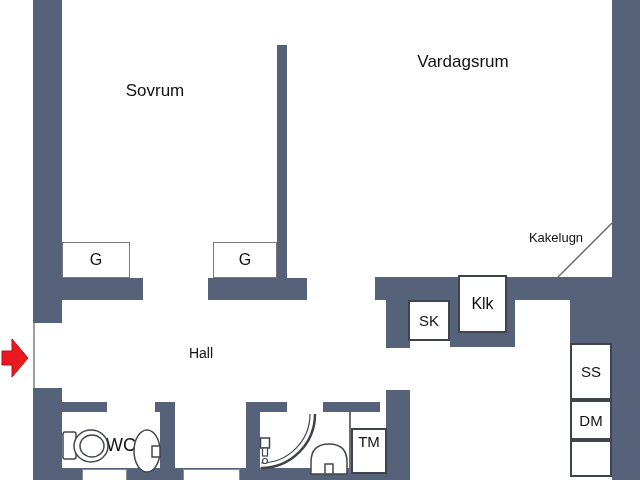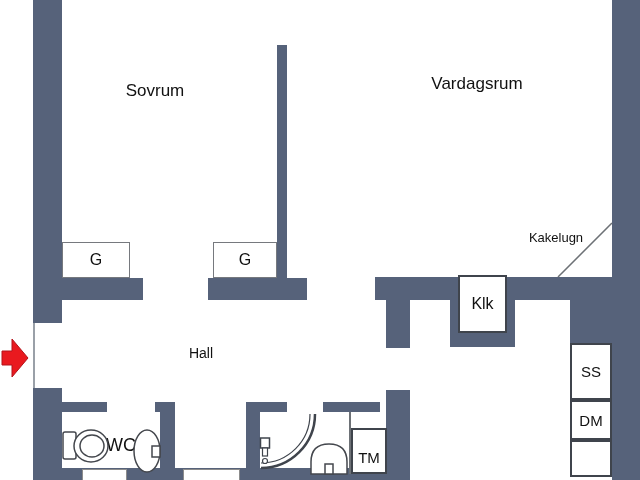--- a/index.html
+++ b/index.html
@@ -11,21 +11,21 @@
     position:relative;width:640px;height:480px;background:var(--bg);
     overflow:hidden;font-family:"Liberation Sans", sans-serif;color:var(--text);
   }
   .wall{position:absolute;background:var(--wall);}
   .box{
     position:absolute;background:var(--bg);border:2px solid var(--outline);
     box-sizing:border-box;display:flex;align-items:center;justify-content:center;
     font-size:15px;line-height:1;color:var(--text);
   }
   .box.thin{border-width:1px;border-color:#76797e;}
-  .box.toplabel{align-items:flex-start;padding-top:20px;text-align:right;}
+  .box.toplabel{align-items:flex-start;padding-top:4px;text-align:right;}
   .notch{
     position:absolute;background:var(--bg);border:1px solid var(--thin);
     border-bottom:none;box-sizing:border-box;
   }
   .lbl{
     position:absolute;transform:translate(-50%,-50%);white-space:nowrap;
     color:var(--text);line-height:1;
   }
   .room-lbl{font-size:17px;}
   .small-lbl{font-size:13px;}
@@ -65,36 +65,39 @@
 
   <div class="box thin" style="left:62px;top:242px;width:68px;height:36px;font-size:16px;">
     <span>G</span>
   </div>
   <div class="box thin" style="left:213px;top:242px;width:64px;height:36px;font-size:16px;">
     <span>G</span>
   </div>
   <div class="box" style="left:458px;top:275px;width:49px;height:58px;font-size:16px;">
     <span>Klk</span>
   </div>
+  <div class="box" style="left:408px;top:300px;width:42px;height:41px;">
+    <span>SK</span>
+  </div>
   <div class="box" style="left:570px;top:400px;width:42px;height:40px;">
     <span>DM</span>
   </div>
   <div class="box" style="left:570px;top:343px;width:42px;height:57px;">
     <span>SS</span>
   </div>
   <div class="box" style="left:570px;top:440px;width:42px;height:37px;"></div>
   <div class="box toplabel" style="left:351px;top:428px;width:36px;height:46px;">
     <span>TM</span>
   </div>
 
   <div class="notch" style="left:82px;top:469px;width:45px;height:11px;"></div>
   <div class="notch" style="left:183px;top:469px;width:57px;height:11px;"></div>
 
   <span class="lbl room-lbl" style="left:155px;top:90px;">Sovrum</span>
-  <span class="lbl room-lbl" style="left:477px;top:61px;margin-top:22px;">Vardagsrum</span>
+  <span class="lbl room-lbl" style="left:463px;top:61px;">Vardagsrum</span>
   <span class="lbl" style="left:201px;top:353px;font-size:14px;">Hall</span>
   <span class="lbl small-lbl" style="left:556px;top:237px;">Kakelugn</span>
   <span class="lbl" style="left:121px;top:445px;font-size:18px;">WC</span>
 
   <svg class="overlay" width="640" height="480" viewBox="0 0 640 480">
 
     <line x1="558" y1="277" x2="612" y2="223" stroke="#6d7176" stroke-width="1.5"></line>
 
     <g stroke="var(--fixture)" stroke-width="1.5" fill="var(--bg)">
       <rect x="63" y="432" width="13" height="27" rx="2"></rect>

